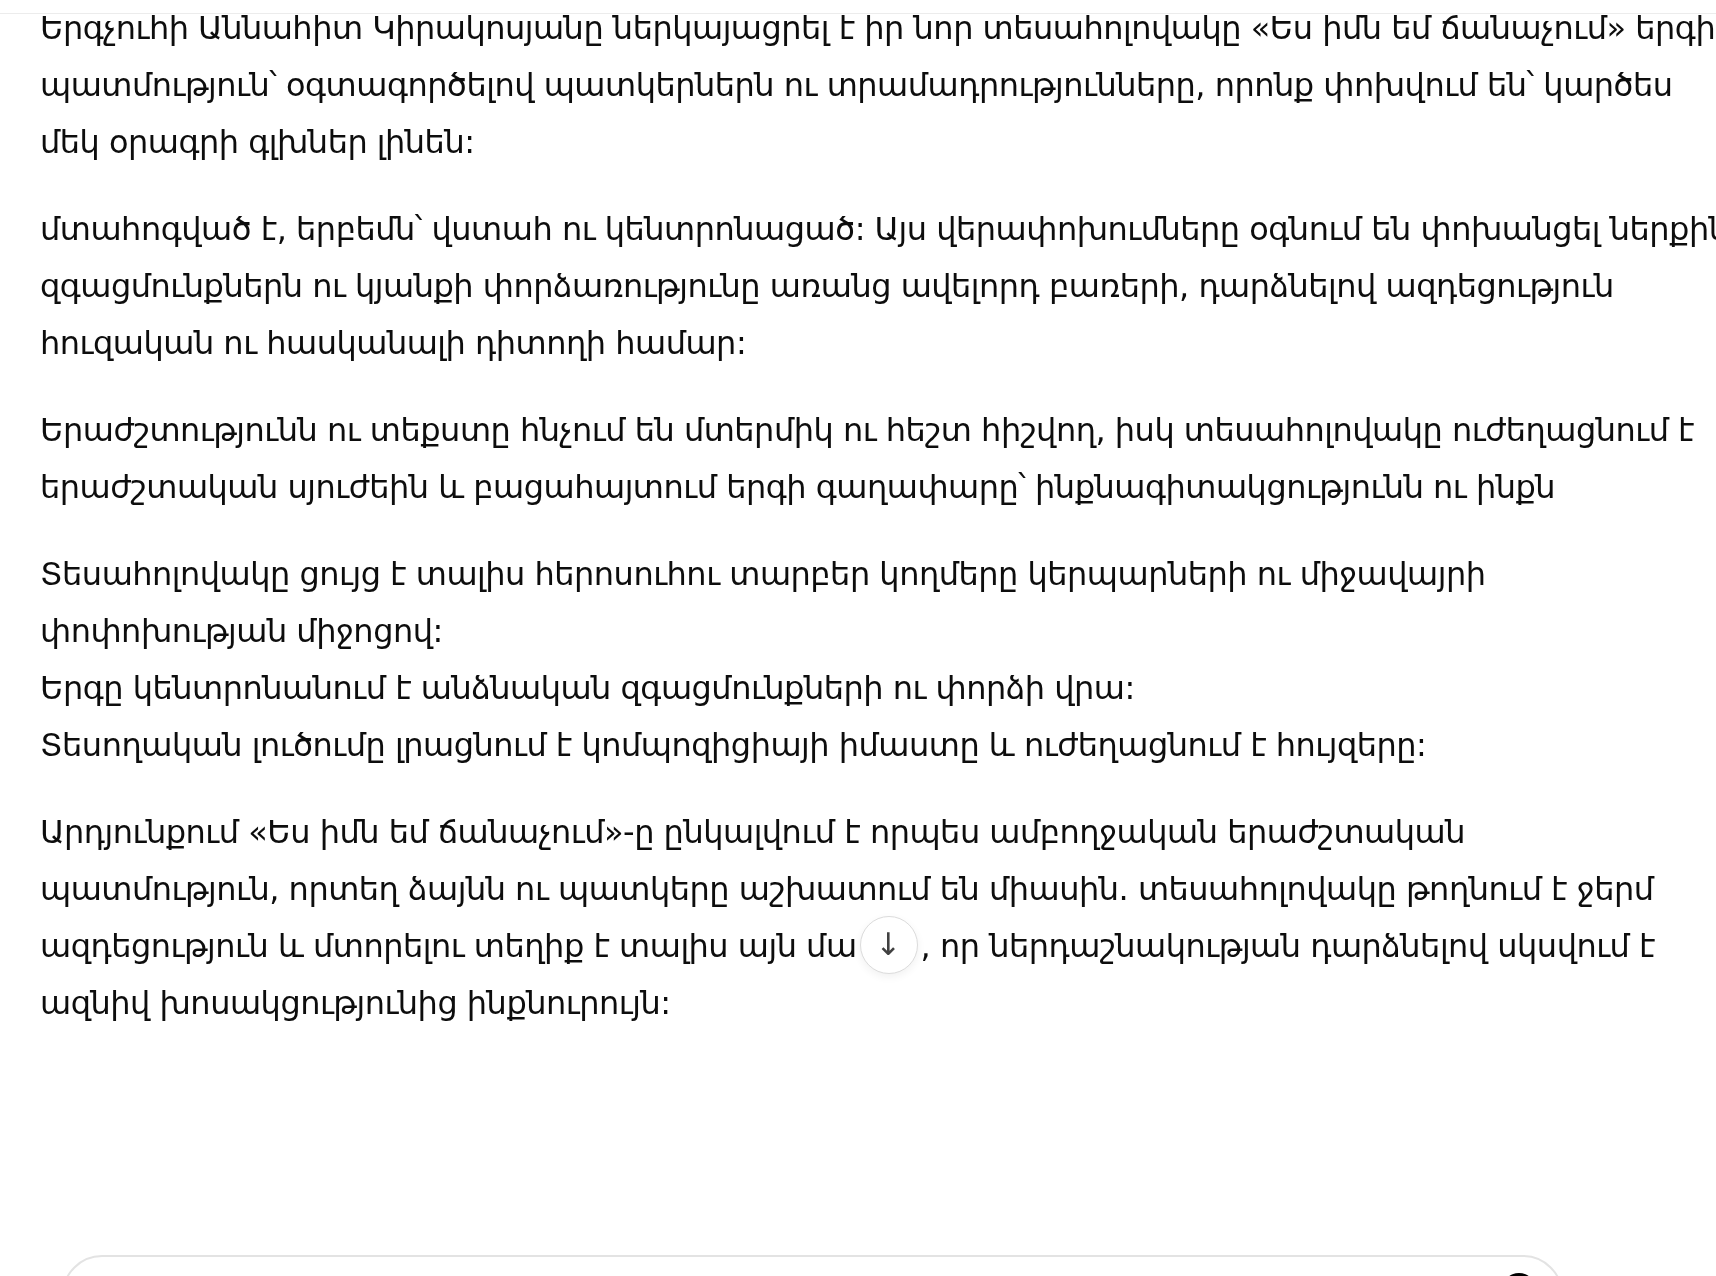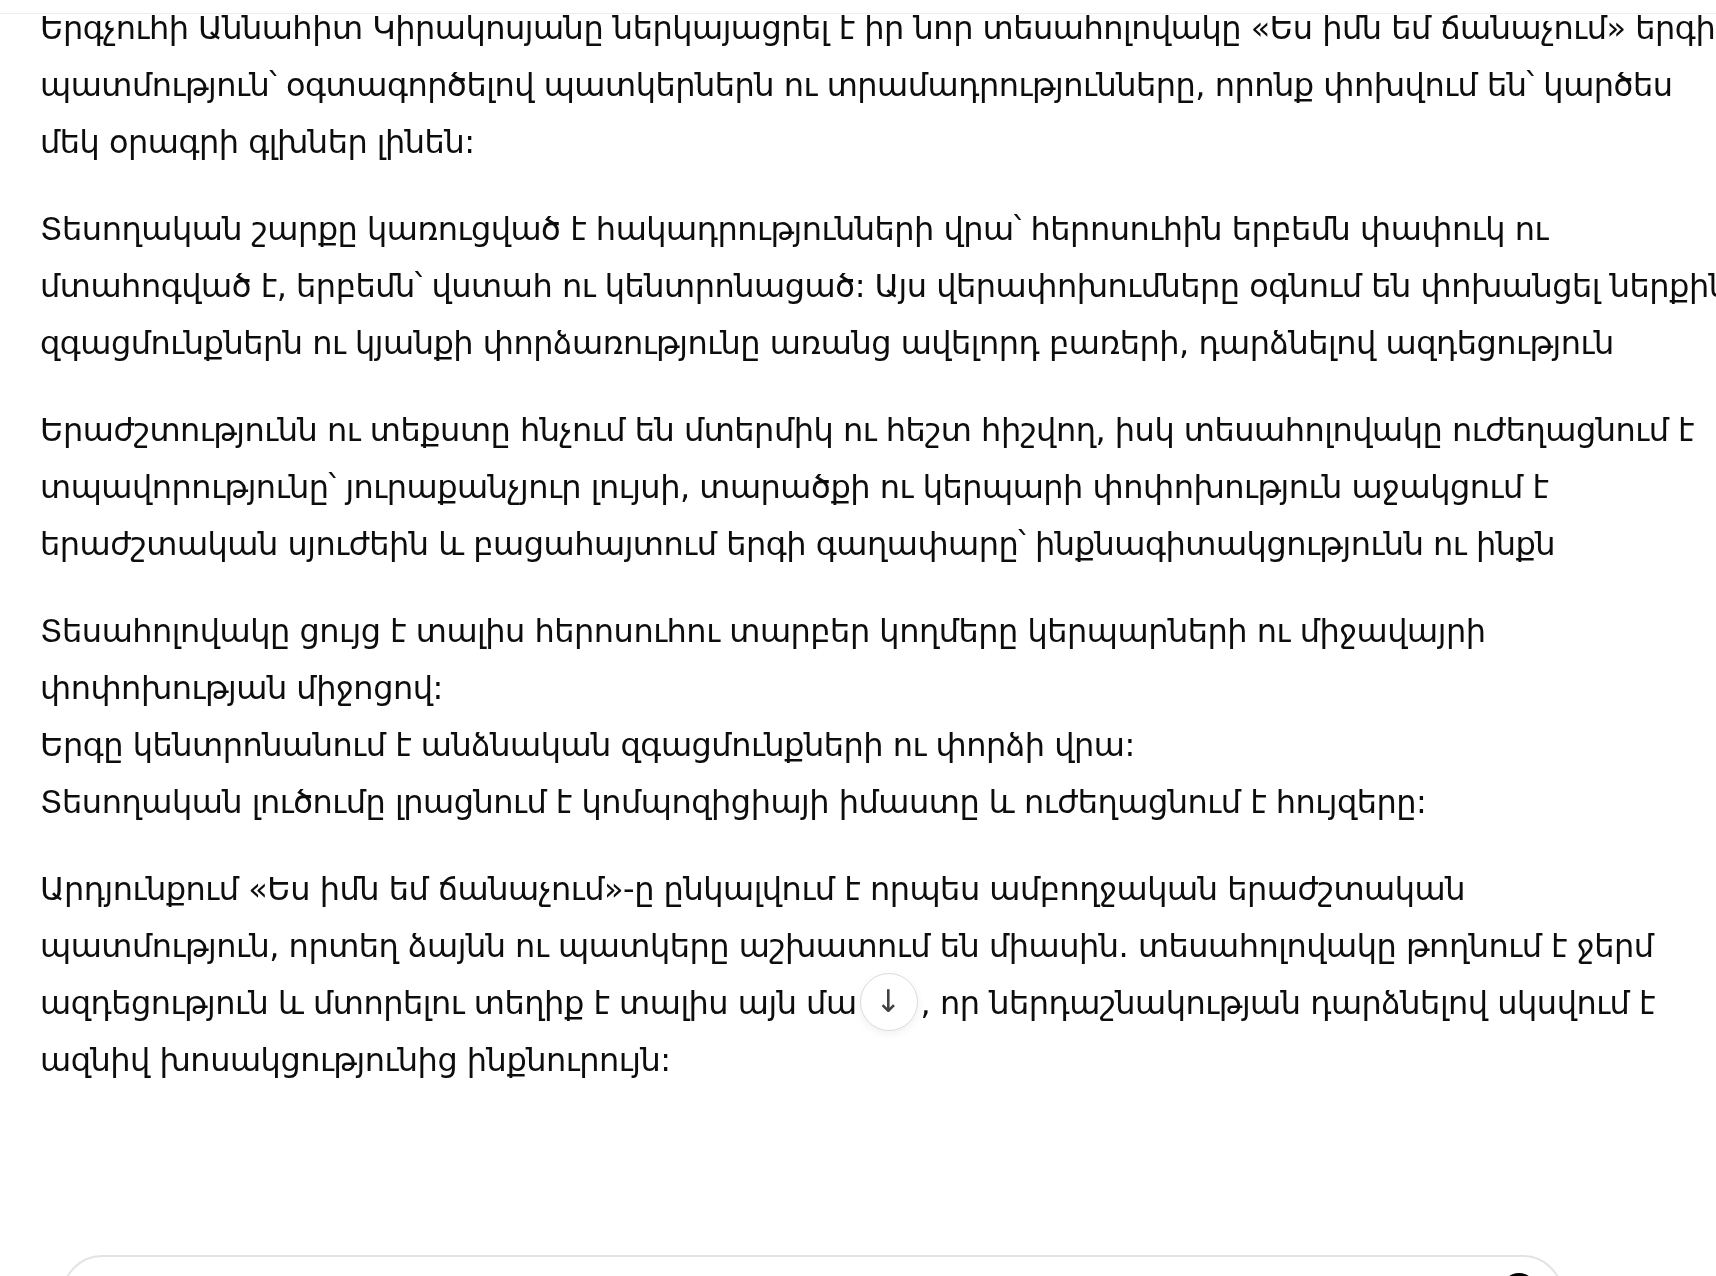--- a/index.html
+++ b/index.html
@@ -81,28 +81,27 @@
 
   <div class="content">
 
     <div class="para">
       <div class="line">Երգչուհի Աննահիտ Կիրակոսյանը ներկայացրել է իր նոր տեսահոլովակը «Ես իմն եմ ճանաչում» երգի</div>
       <div class="line">պատմություն՝ օգտագործելով պատկերներն ու տրամադրությունները, որոնք փոխվում են՝ կարծես</div>
       <div class="line">մեկ օրագրի գլխներ լինեն:</div>
     </div>
 
     <div class="para">
-      <div class="line">Տեսողական շարքը կառուցված է հակադրությունների վրա՝ հերոսուհին երբեմն փափուկ ու</div>
       <div class="line">մտահոգված է, երբեմն՝ վստահ ու կենտրոնացած: Այս վերափոխումները օգնում են փոխանցել ներքին</div>
       <div class="line">զգացմունքներն ու կյանքի փորձառությունը առանց ավելորդ բառերի, դարձնելով ազդեցություն</div>
+      <div class="line">հուզական ու հասկանալի դիտողի համար:</div>
     </div>
 
     <div class="para">
       <div class="line">Երաժշտությունն ու տեքստը հնչում են մտերմիկ ու հեշտ հիշվող, իսկ տեսահոլովակը ուժեղացնում է</div>
-      <div class="line">տպավորությունը՝ յուրաքանչյուր լույսի, տարածքի ու կերպարի փոփոխություն աջակցում է</div>
       <div class="line">երաժշտական սյուժեին և բացահայտում երգի գաղափարը՝ ինքնագիտակցությունն ու ինքն</div>
     </div>
 
     <div class="para">
       <div class="line">Տեսահոլովակը ցույց է տալիս հերոսուհու տարբեր կողմերը կերպարների ու միջավայրի</div>
       <div class="line">փոփոխության միջոցով:</div>
       <div class="line">Երգը կենտրոնանում է անձնական զգացմունքների ու փորձի վրա:</div>
       <div class="line">Տեսողական լուծումը լրացնում է կոմպոզիցիայի իմաստը և ուժեղացնում է հույզերը:</div>
     </div>
 

